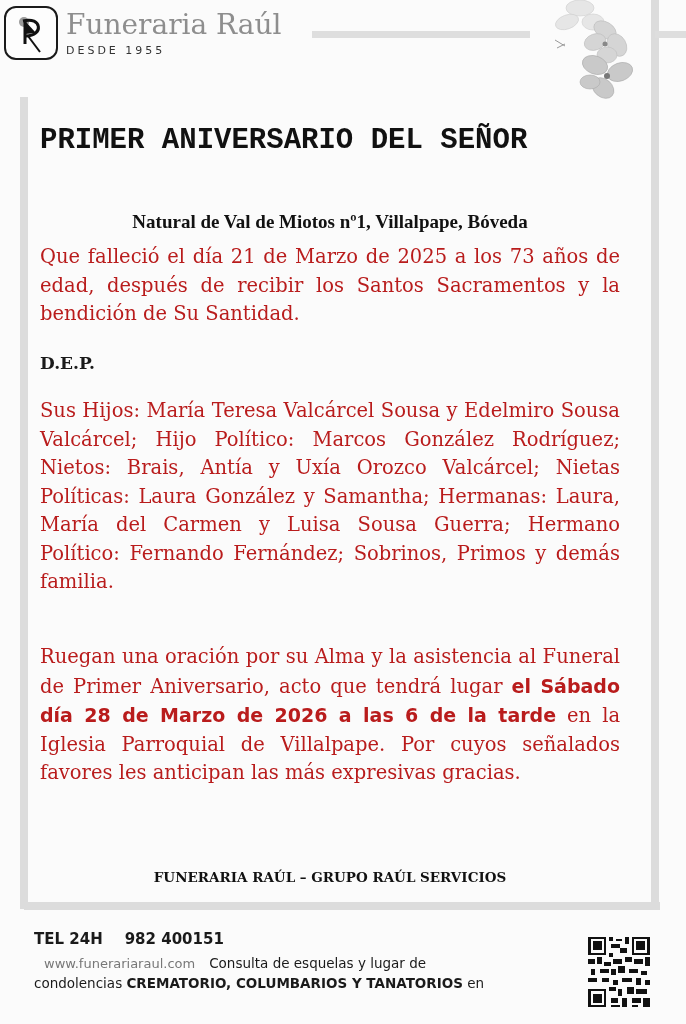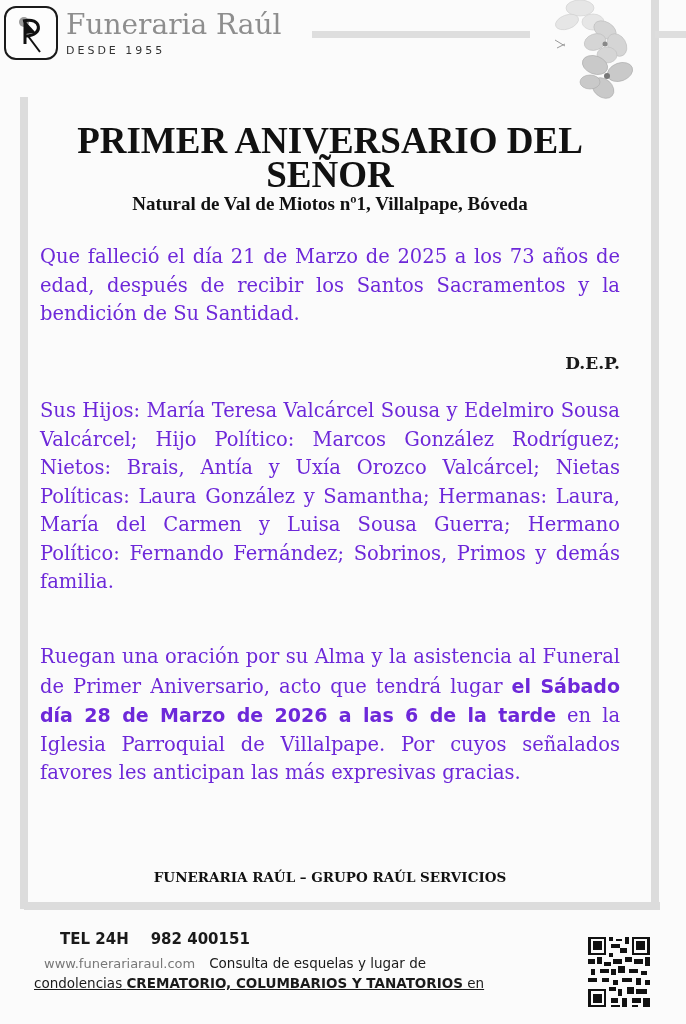--- a/index.html
+++ b/index.html
@@ -27,47 +27,47 @@
   }
   .logo-since {
     font-family: "DejaVu Sans", sans-serif; font-size: 11px; color: #333;
     letter-spacing: 3px; margin-top: 2px;
   }
 
   .flowers { position: absolute; left: 535px; top: 0px; width: 110px; height: 105px; }
 
   .content { position: absolute; left: 40px; width: 580px; }
   .title {
-    top: 124px; text-align: center; font-family: Liberation Serif, serif;
-    font-weight: bold; font-size: 37px; line-height: 34px; color: #111;
+    top: 124px; text-align: left; font-family: Liberation Mono, monospace;
+    font-weight: bold; font-size: 29px; line-height: 34px; color: #111;
   }
   .origin {
-    top: 193px; text-align: center; font-family: "Liberation Serif", serif;
+    top: 211px; text-align: center; font-family: "Liberation Serif", serif;
     font-weight: bold; font-size: 19px; color: #111;
   }
   .para {
     font-family: "DejaVu Serif", serif; font-size: 19.5px; line-height: 28.5px;
-    text-align: justify; text-align-last: left; color: #6d28d9;
+    text-align: justify; text-align-last: left; color: #b91c1c;
   }
   .p1 { top: 243px; }
-  .dep { top: 353px; text-align: right; font-family: "DejaVu Serif", serif; font-weight: bold; font-size: 17px; }
+  .dep { top: 353px; text-align: left; font-family: "DejaVu Serif", serif; font-weight: bold; font-size: 17px; }
   .p2 { top: 397px; }
   .p3 { top: 643px; }
   .p3 b { font-family: "DejaVu Sans", sans-serif; font-weight: bold; font-size: 19px; }
   .signature {
     top: 869px; text-align: center; font-family: "DejaVu Serif", serif;
     font-weight: bold; font-size: 13.5px; color: #111;
   }
 
   .footer { position: absolute; left: 34px; top: 930px; width: 540px; font-family: "DejaVu Sans", sans-serif; color: #1a1a1a; }
-  .tel { font-weight: bold; font-size: 15px; margin-left: 26px; }
+  .tel { font-weight: bold; font-size: 15px; margin-left: 0; }
   .tel span { margin-right: 22px; }
   .line2 { font-size: 13.5px; margin-top: 7px; }
   .web { color: #777; margin-left: 10px; margin-right: 14px; font-size: 13px; }
-  .line3, .line4 { font-size: 13.5px; margin-top: 4px; text-decoration: underline; }
+  .line3, .line4 { font-size: 13.5px; margin-top: 4px; }
   .line3 b { font-weight: bold; }
 
   .qr { position: absolute; left: 586px; top: 934px; width: 66px; height: 76px; }
 </style>
 </head>
 <body>
 
 <div class="frame-left"></div>
 <div class="frame-bottom"></div>
 <div class="frame-right"></div>

